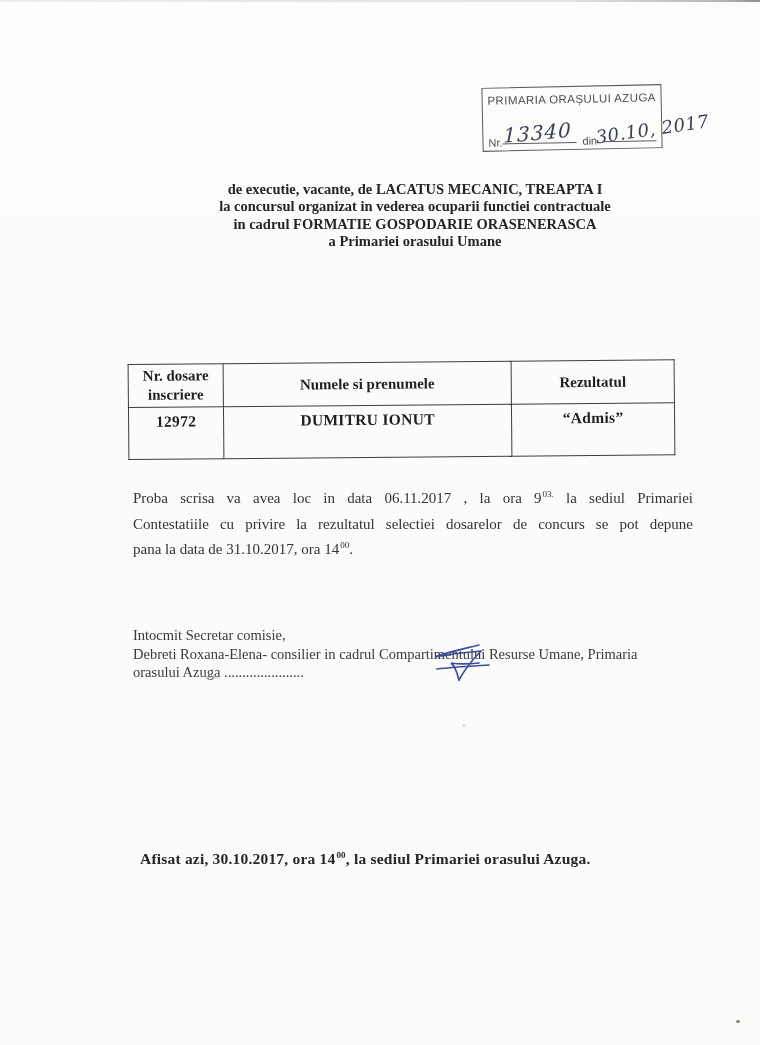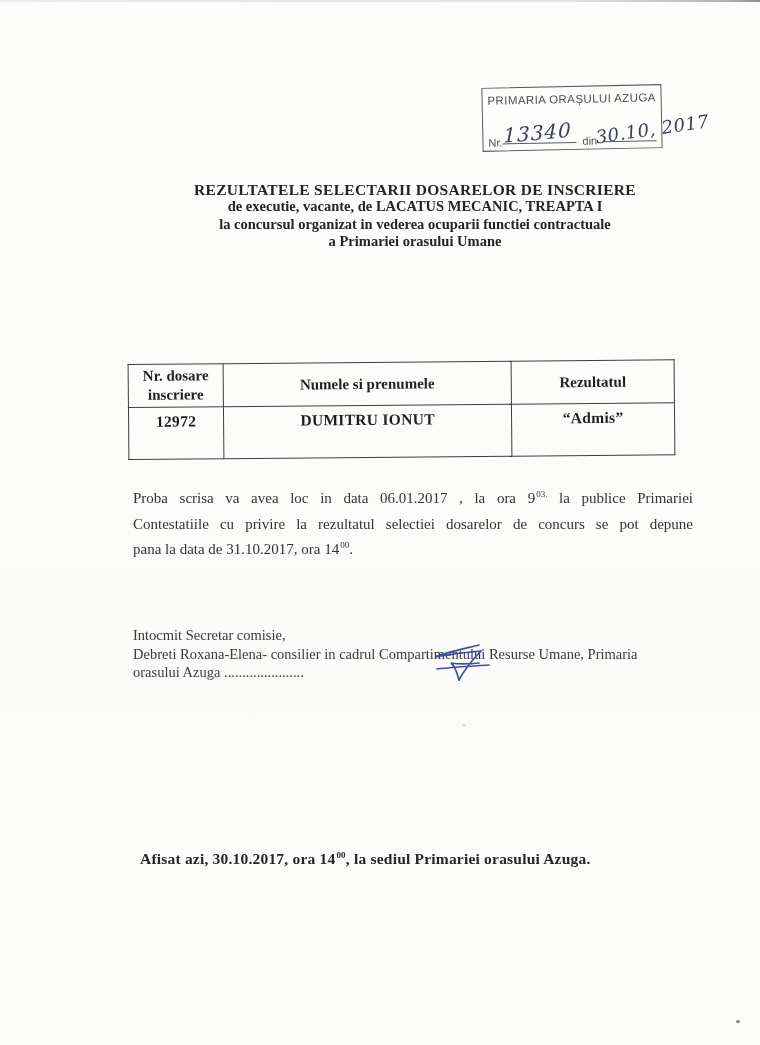--- a/index.html
+++ b/index.html
@@ -77,43 +77,43 @@
     <div class="stamp-org">PRIMARIA ORAȘULUI AZUGA</div>
     <span class="stamp-nr-label">Nr.</span>
     <div class="stamp-nr-line"></div>
     <span class="hand stamp-nr-value">13340</span>
     <span class="stamp-din-label">din</span>
     <div class="stamp-din-line"></div>
     <span class="hand stamp-date-value">30.10, 2017</span>
   </div>
 
   <div class="title-block">
-    <div class="t1">REZULTATELE SELECTARII DOSARELOR DE INSCRIERE</div>
     <div class="t2">de executie, vacante,  de LACATUS MECANIC, TREAPTA I</div>
     <div class="t2">la concursul organizat in vederea ocuparii functiei contractuale</div>
+    <div class="t2">in cadrul FORMATIE GOSPODARIE ORASENERASCA</div>
     <div class="t2">a Primariei orasului Umane</div>
   </div>
 
   <table class="results-table">
     <tbody>
         <tr class="hdr-row">
       <th class="col-nr hdr-nr">Nr. dosare inscriere</th>
       <th class="col-name">Numele si prenumele</th>
       <th class="col-res">Rezultatul</th>
     </tr>
     <tr class="data-row">
       <td>12972</td>
       <td>DUMITRU IONUT</td>
       <td>“Admis”</td>
     </tr>
   </tbody>
     </table>
 
   <div class="body-par">
-    <div class="bline jline"><span>Proba scrisa va avea loc in data 06.01.2017 , la ora 9</span><span class="sup">03.</span> <span>la publice Primariei</span></div>
+    <div class="bline jline"><span>Proba scrisa va avea loc in data 06.11.2017 , la ora 9</span><span class="sup">03.</span> <span>la sediul Primariei</span></div>
     <div class="bline jline">Contestatiile cu privire la rezultatul selectiei dosarelor de concurs se pot depune</div>
     <div class="bline"><span>pana la data de 31.10.2017, ora 14</span><span class="sup">00</span><span>.</span></div>
   </div>
 
   <div class="sig-block">
     <div>Intocmit Secretar comisie,</div>
     <div>Debreti Roxana-Elena- consilier in cadrul Compartimentului Resurse Umane, Primaria</div>
     <div>orasului Azuga  ......................</div>
     <svg class="sig-scribble" width="64" height="42" viewBox="0 0 64 42">
       <g fill="none" stroke="#3f4e9c" stroke-width="1.7" stroke-linecap="round">

